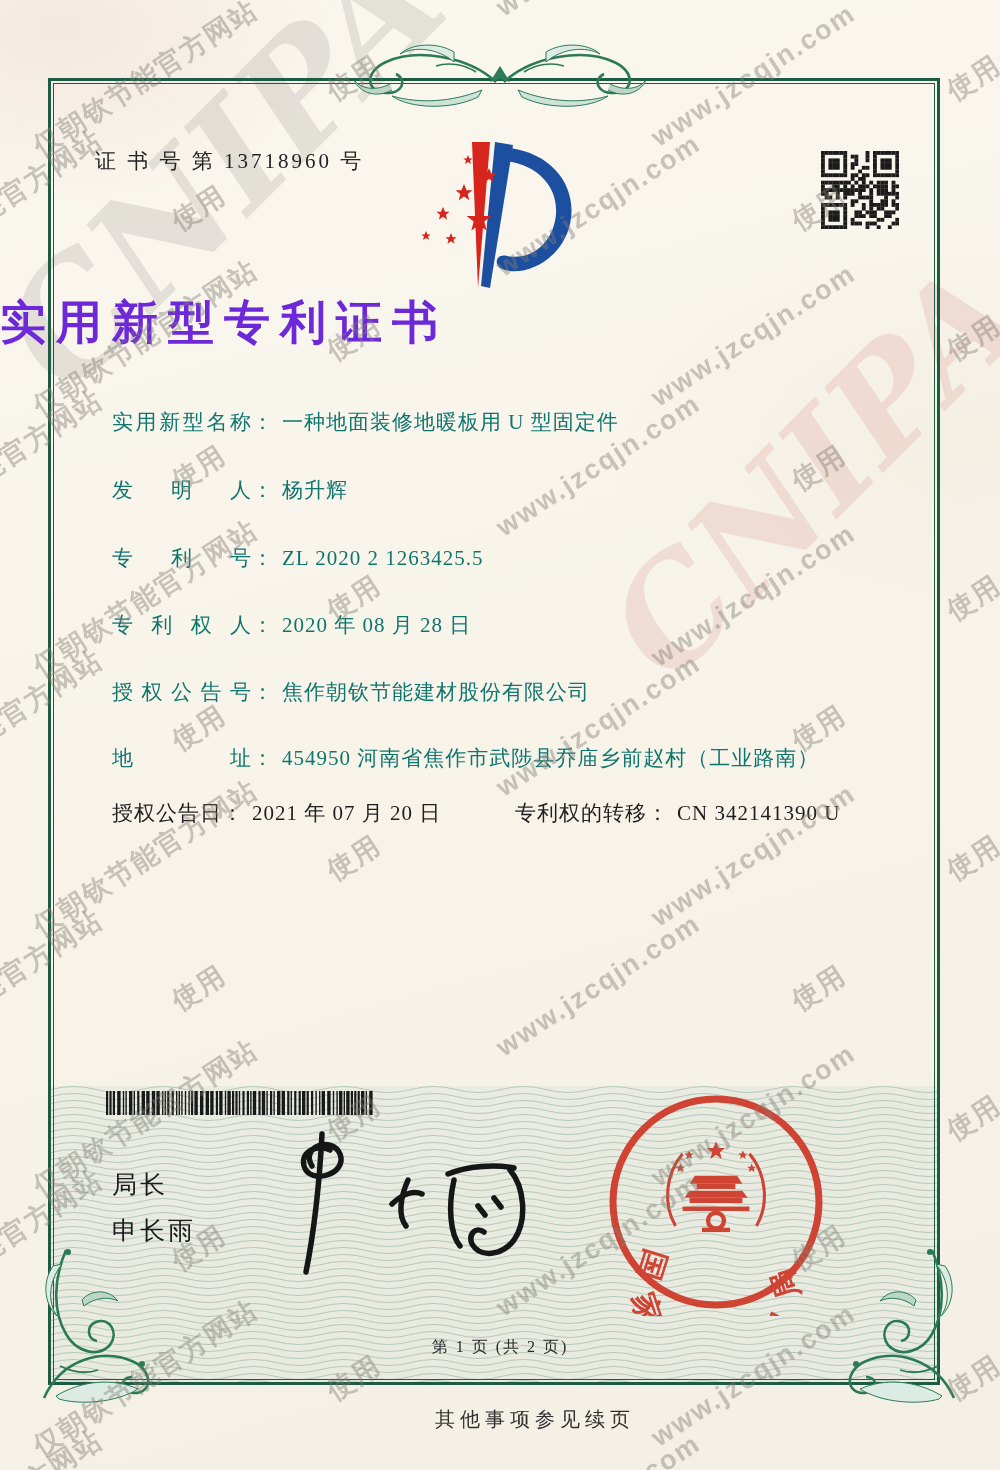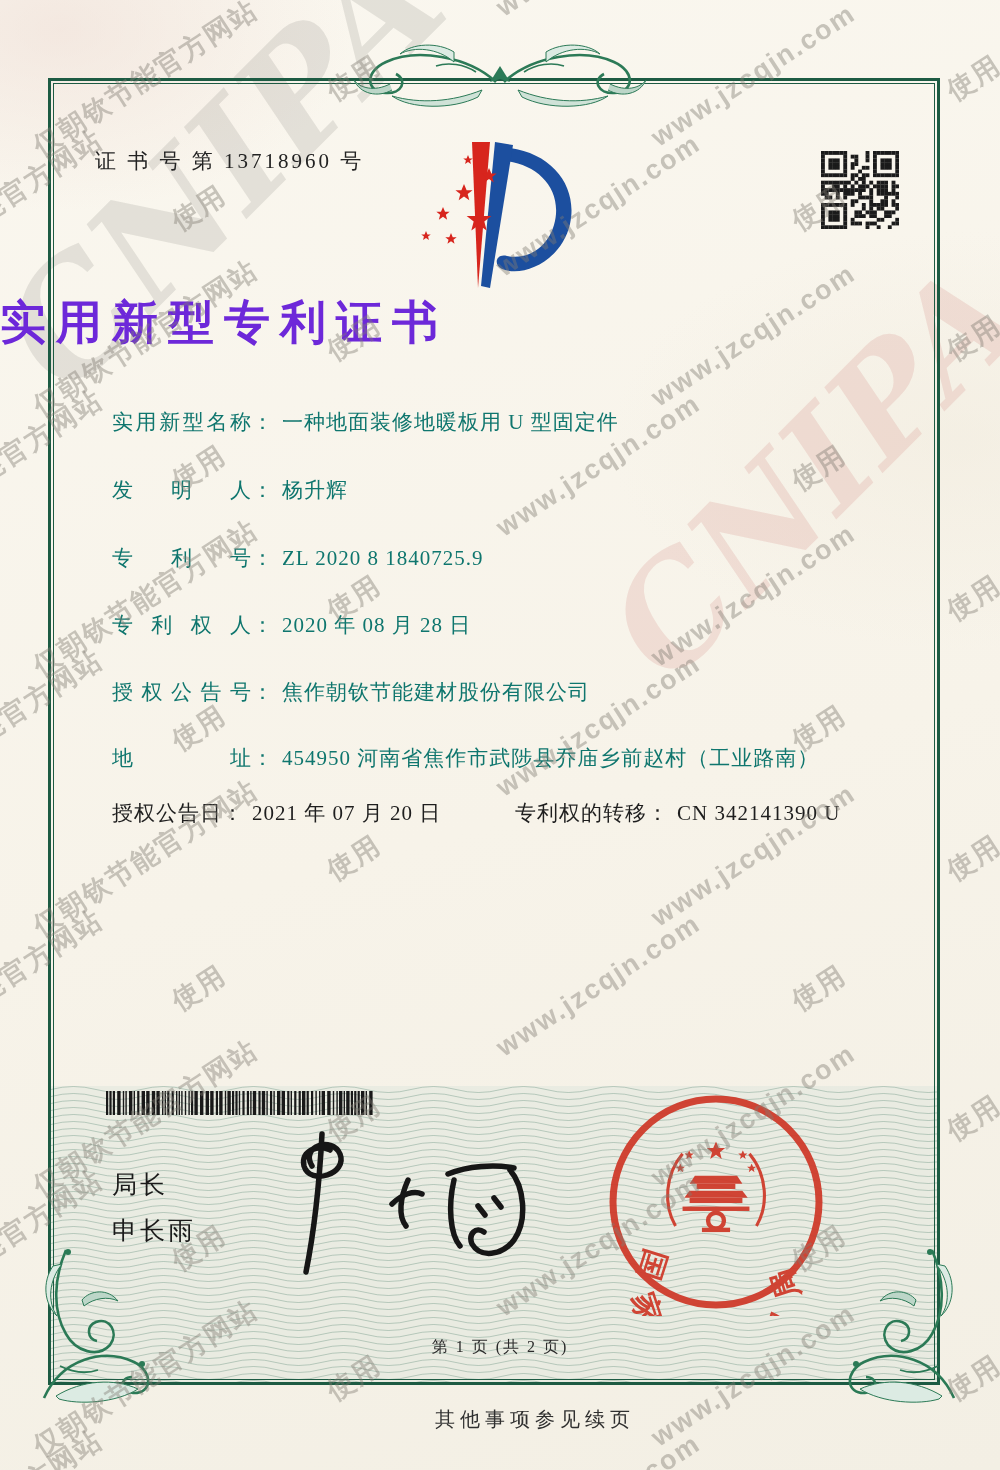--- a/index.html
+++ b/index.html
@@ -388,21 +388,21 @@
     </svg>
 </div>
 
 <div class="abs row r0">
   <span class="flabel">实用新型名称</span><span>：</span><span class="fvalue">一种地面装修地暖板用 U 型固定件</span>
 </div>
 <div class="abs row r1">
   <span class="flabel">发明人</span><span>：</span><span class="fvalue">杨升辉</span>
 </div>
 <div class="abs row r2">
-  <span class="flabel">专利号</span><span>：</span><span class="fvalue">ZL 2020 8 1840725.9</span>
+  <span class="flabel">专利号</span><span>：</span><span class="fvalue">ZL 2020 2 1263425.5</span>
 </div>
 <div class="abs row r3">
   <span class="flabel">专利权人</span><span>：</span><span class="fvalue">2020 年 08 月 28 日</span>
 </div>
 <div class="abs row r4">
   <span class="flabel">授权公告号</span><span>：</span><span class="fvalue">焦作朝钦节能建材股份有限公司</span>
 </div>
 <div class="abs row r5">
   <span class="flabel">地址</span><span>：</span><span class="fvalue">454950 河南省焦作市武陟县乔庙乡前赵村（工业路南）</span>
 </div>

